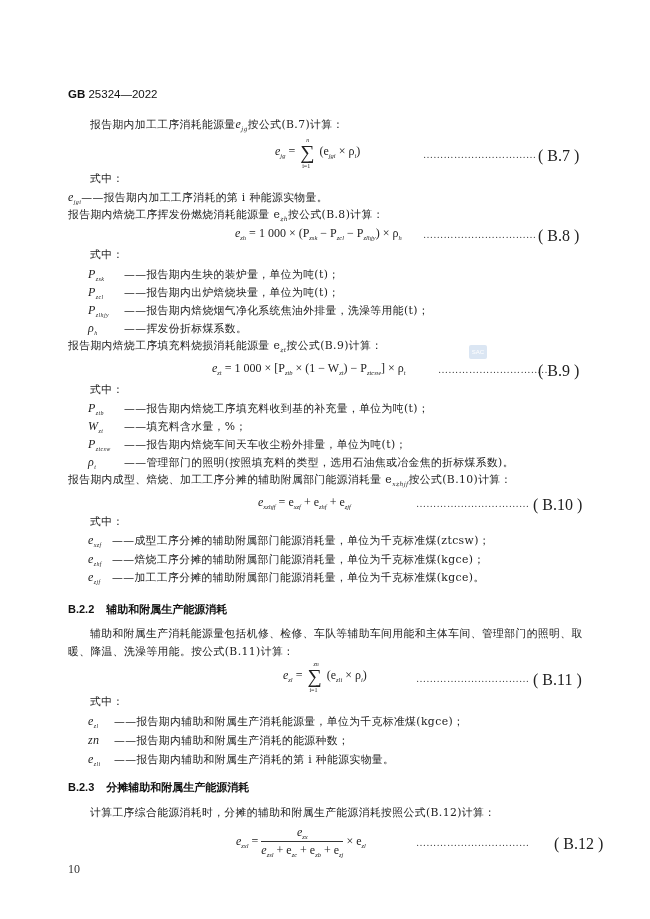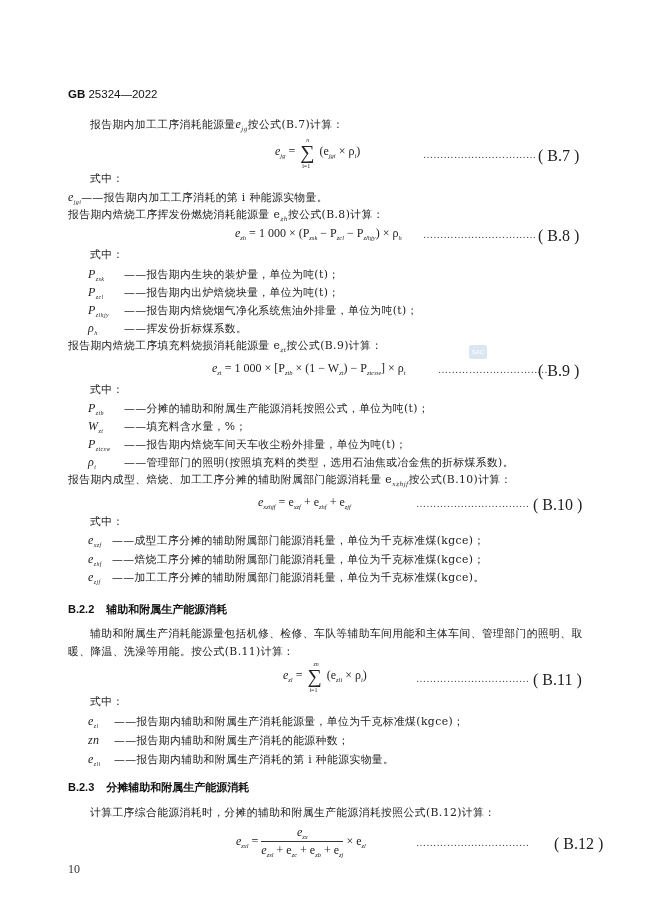--- a/index.html
+++ b/index.html
@@ -68,39 +68,39 @@
   <div class="abs eqno" style="left:538px; top:215px;">( B.8 )</div>
 
   <div class="abs txt ind" style="top:236px;">式中：</div>
   <div class="abs txt def" style="top:255px; left:88px;">
     <span class="sym" style="width:36px"><span>P</span><sub>zsk</sub></span><span>——报告期内生块的装炉量，单位为吨(t)；</span>
   </div>
   <div class="abs txt def" style="top:273px; left:88px;">
     <span class="sym" style="width:36px"><span>P</span><sub>zcl</sub></span><span>——报告期内出炉焙烧块量，单位为吨(t)；</span>
   </div>
   <div class="abs txt def" style="top:291px; left:88px;">
-    <span class="sym" style="width:36px"><span>P</span><sub>zlhjy</sub></span><span>——报告期内焙烧烟气净化系统焦油外排量，单位为吨(t)；</span>
+    <span class="sym" style="width:36px"><span>P</span><sub>zlhjy</sub></span><span>——报告期内焙烧烟气净化系统焦油外排量，洗澡等用能(t)；</span>
   </div>
   <div class="abs txt def" style="top:309px; left:88px;">
     <span class="sym" style="width:36px"><span>ρ</span><sub>h</sub></span><span>——挥发份折标煤系数。</span>
   </div>
 
   <div class="abs txt noind" style="top:327px;">
     <span>报告期内焙烧工序填充料烧损消耗能源量 e</span><sub style="font-size:6px;font-style:italic">zt</sub><span>按公式(B.9)计算：</span>
   </div>
   <div class="abs watermark">SAC</div>
   <div class="abs formula" style="left:212px; top:349px;">
     <i>e</i><sub>zt</sub><span> = 1 000 × [P</span><sub>ztb</sub><span> × (1 − W</span><sub>zt</sub><span>) − P</span><sub>ztcsw</sub><span>] × ρ</span><sub>t</sub>
   </div>
   <div class="abs dots" style="left:438px; top:352px;">……………………………</div>
   <div class="abs eqno" style="left:538px; top:350px;">( B.9 )</div>
 
   <div class="abs txt ind" style="top:371px;">式中：</div>
   <div class="abs txt def" style="top:389px; left:88px;">
-    <span class="sym" style="width:36px"><span>P</span><sub>ztb</sub></span><span>——分摊的辅助和附属生产能源消耗按照公式，单位为吨(t)；</span>
+    <span class="sym" style="width:36px"><span>P</span><sub>ztb</sub></span><span>——报告期内焙烧工序填充料收到基的补充量，单位为吨(t)；</span>
   </div>
   <div class="abs txt def" style="top:407px; left:88px;">
     <span class="sym" style="width:36px"><span>W</span><sub>zt</sub></span><span>——填充料含水量，%；</span>
   </div>
   <div class="abs txt def" style="top:425px; left:88px;">
     <span class="sym" style="width:36px"><span>P</span><sub>ztcsw</sub></span><span>——报告期内焙烧车间天车收尘粉外排量，单位为吨(t)；</span>
   </div>
   <div class="abs txt def" style="top:443px; left:88px;">
     <span class="sym" style="width:36px"><span>ρ</span><sub>t</sub></span><span>——管理部门的照明(按照填充料的类型，选用石油焦或冶金焦的折标煤系数)。</span>
   </div>
@@ -109,21 +109,21 @@
     <span>报告期内成型、焙烧、加工工序分摊的辅助附属部门能源消耗量 e</span><sub style="font-size:6px;font-style:italic">xzhjf</sub><span>按公式(B.10)计算：</span>
   </div>
   <div class="abs formula" style="left:258px; top:483px;">
     <i>e</i><sub>xzhjf</sub><span> = e</span><sub>xzf</sub><span> + e</span><sub>zhf</sub><span> + e</span><sub>zjf</sub>
   </div>
   <div class="abs dots" style="left:416px; top:486px;">……………………………</div>
   <div class="abs eqno" style="left:533px; top:484px;">( B.10 )</div>
 
   <div class="abs txt ind" style="top:503px;">式中：</div>
   <div class="abs txt def" style="top:521px; left:88px;">
-    <span class="sym" style="width:24px"><span>e</span><sub>xzf</sub></span><span>——成型工序分摊的辅助附属部门能源消耗量，单位为千克标准煤(kgce)；</span>
+    <span class="sym" style="width:24px"><span>e</span><sub>xzf</sub></span><span>——成型工序分摊的辅助附属部门能源消耗量，单位为千克标准煤(ztcsw)；</span>
   </div>
   <div class="abs txt def" style="top:540px; left:88px;">
     <span class="sym" style="width:24px"><span>e</span><sub>zhf</sub></span><span>——焙烧工序分摊的辅助附属部门能源消耗量，单位为千克标准煤(kgce)；</span>
   </div>
   <div class="abs txt def" style="top:558px; left:88px;">
     <span class="sym" style="width:24px"><span>e</span><sub>zjf</sub></span><span>——加工工序分摊的辅助附属部门能源消耗量，单位为千克标准煤(kgce)。</span>
   </div>
 
   <div class="abs heading" style="top:590px;">
     <span class="hnum">B.2.2</span><span>辅助和附属生产能源消耗</span>

